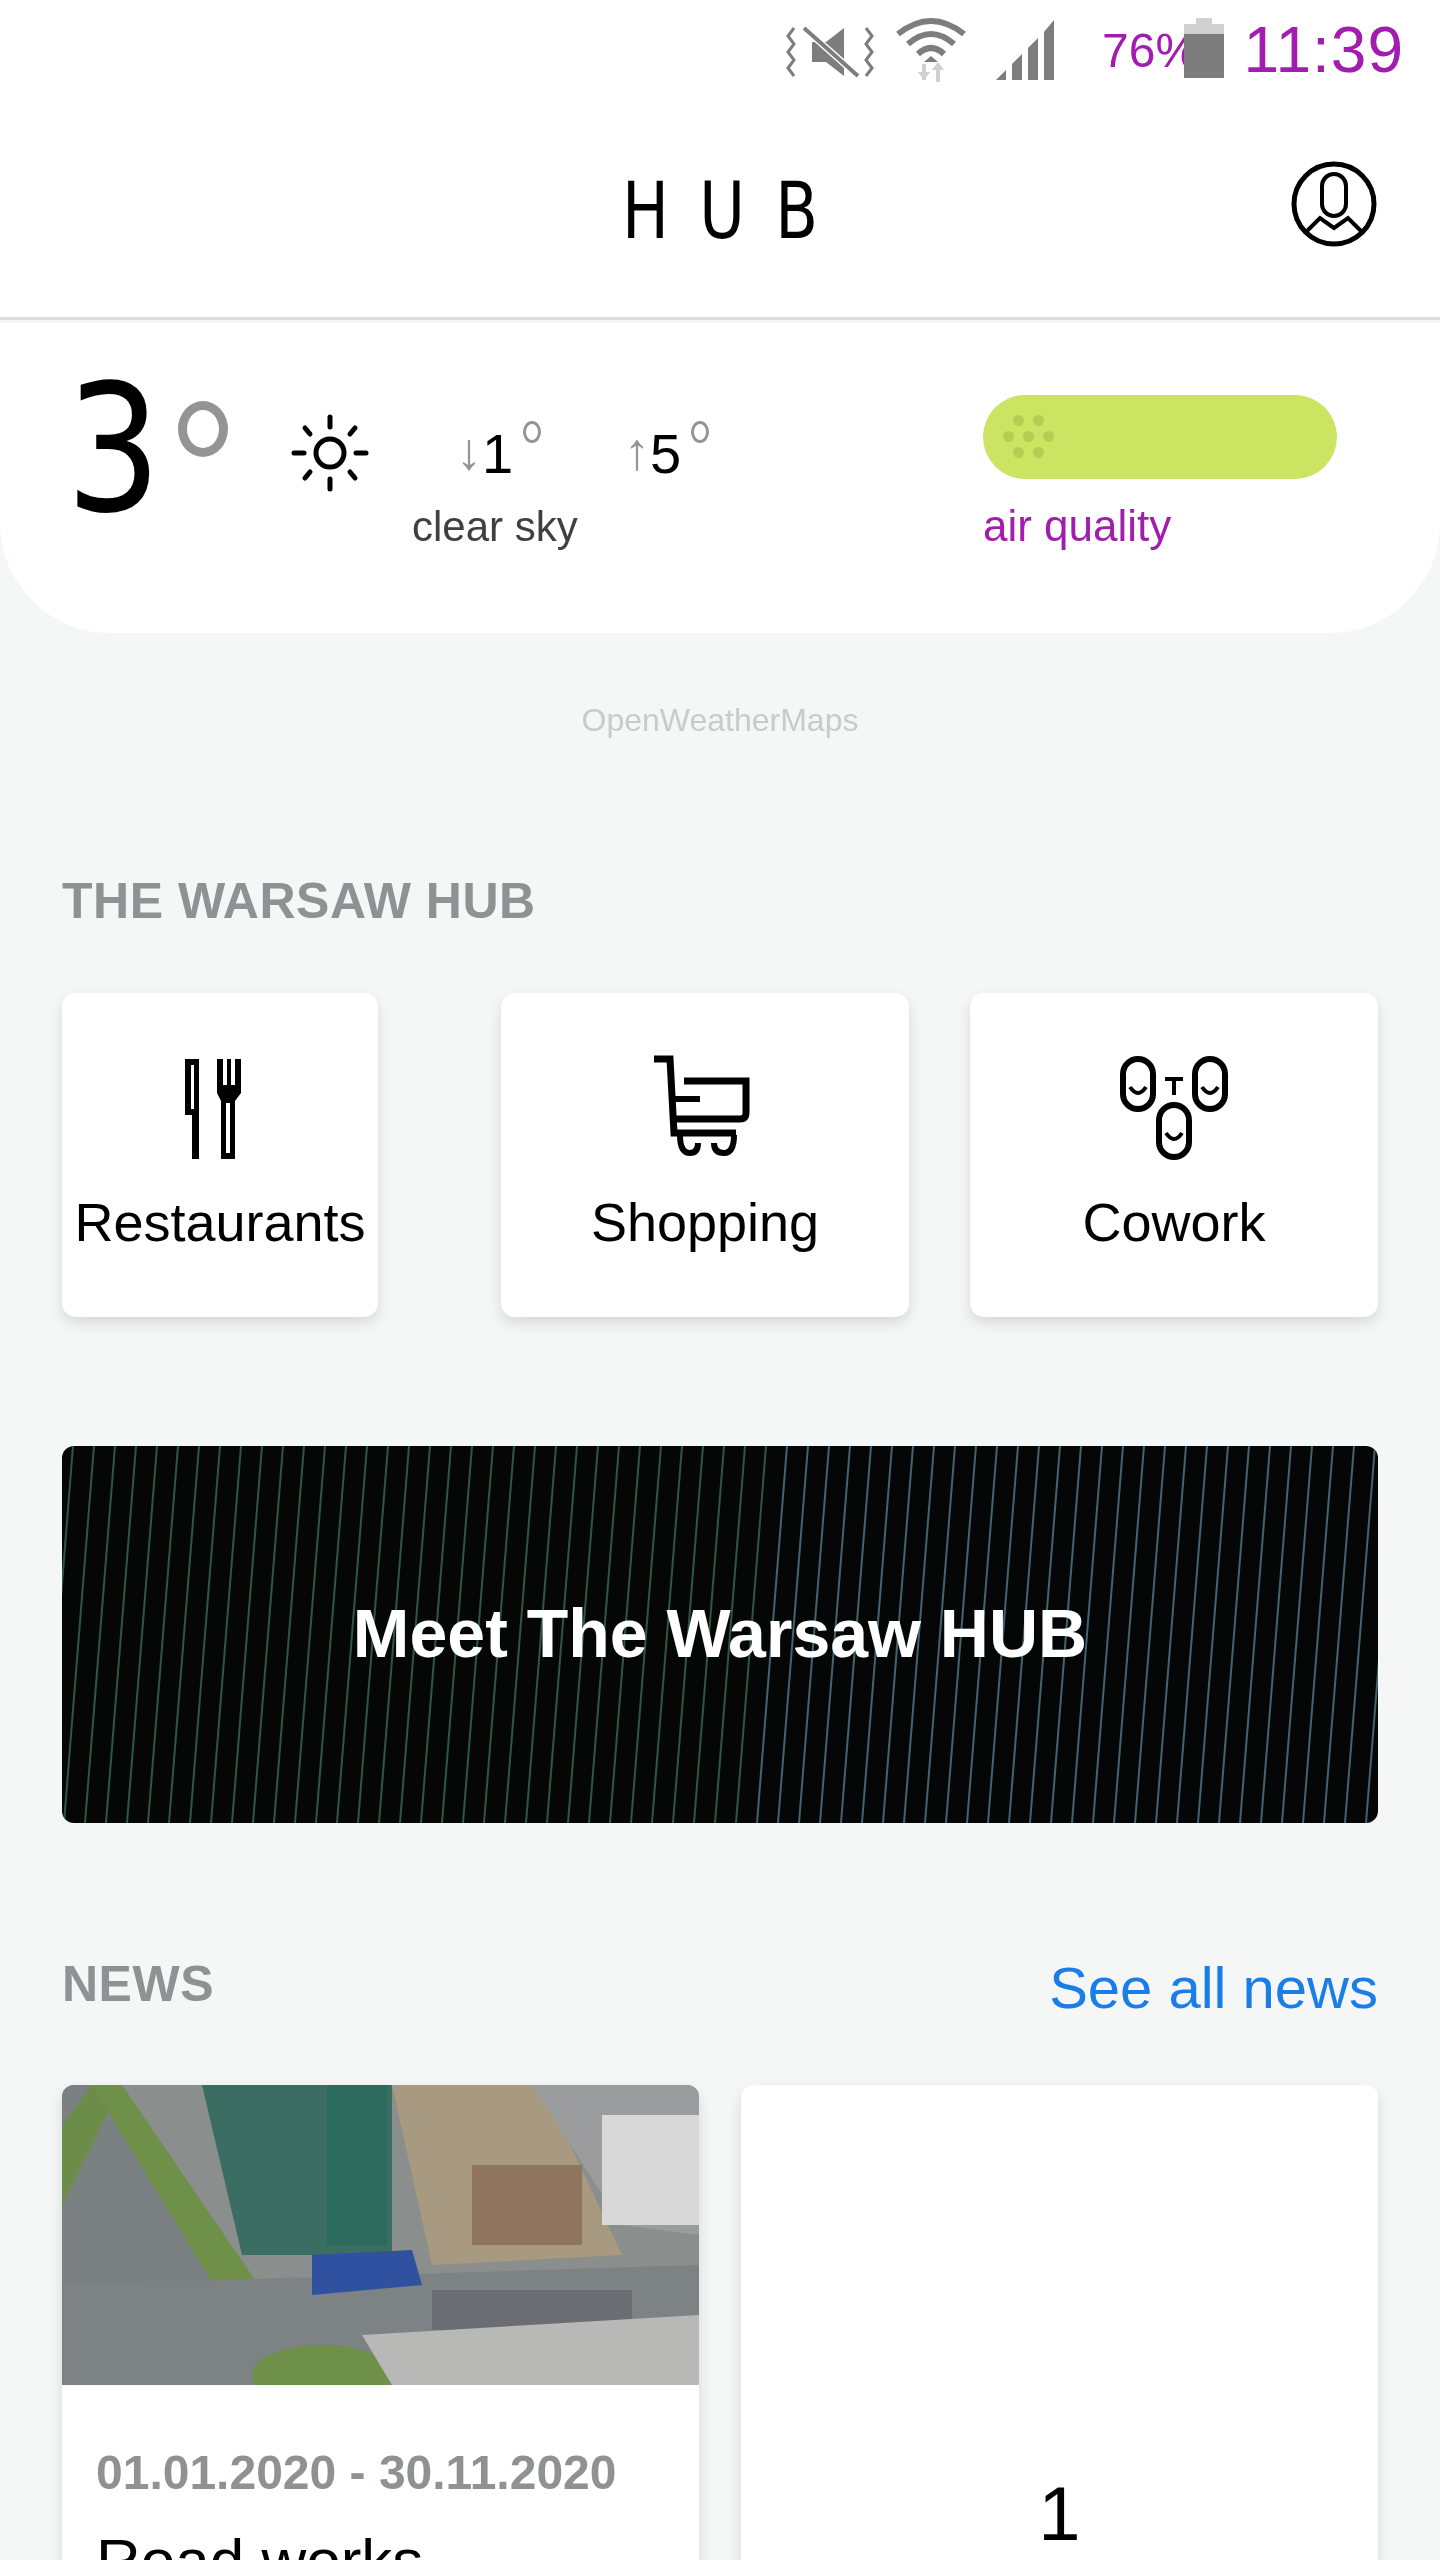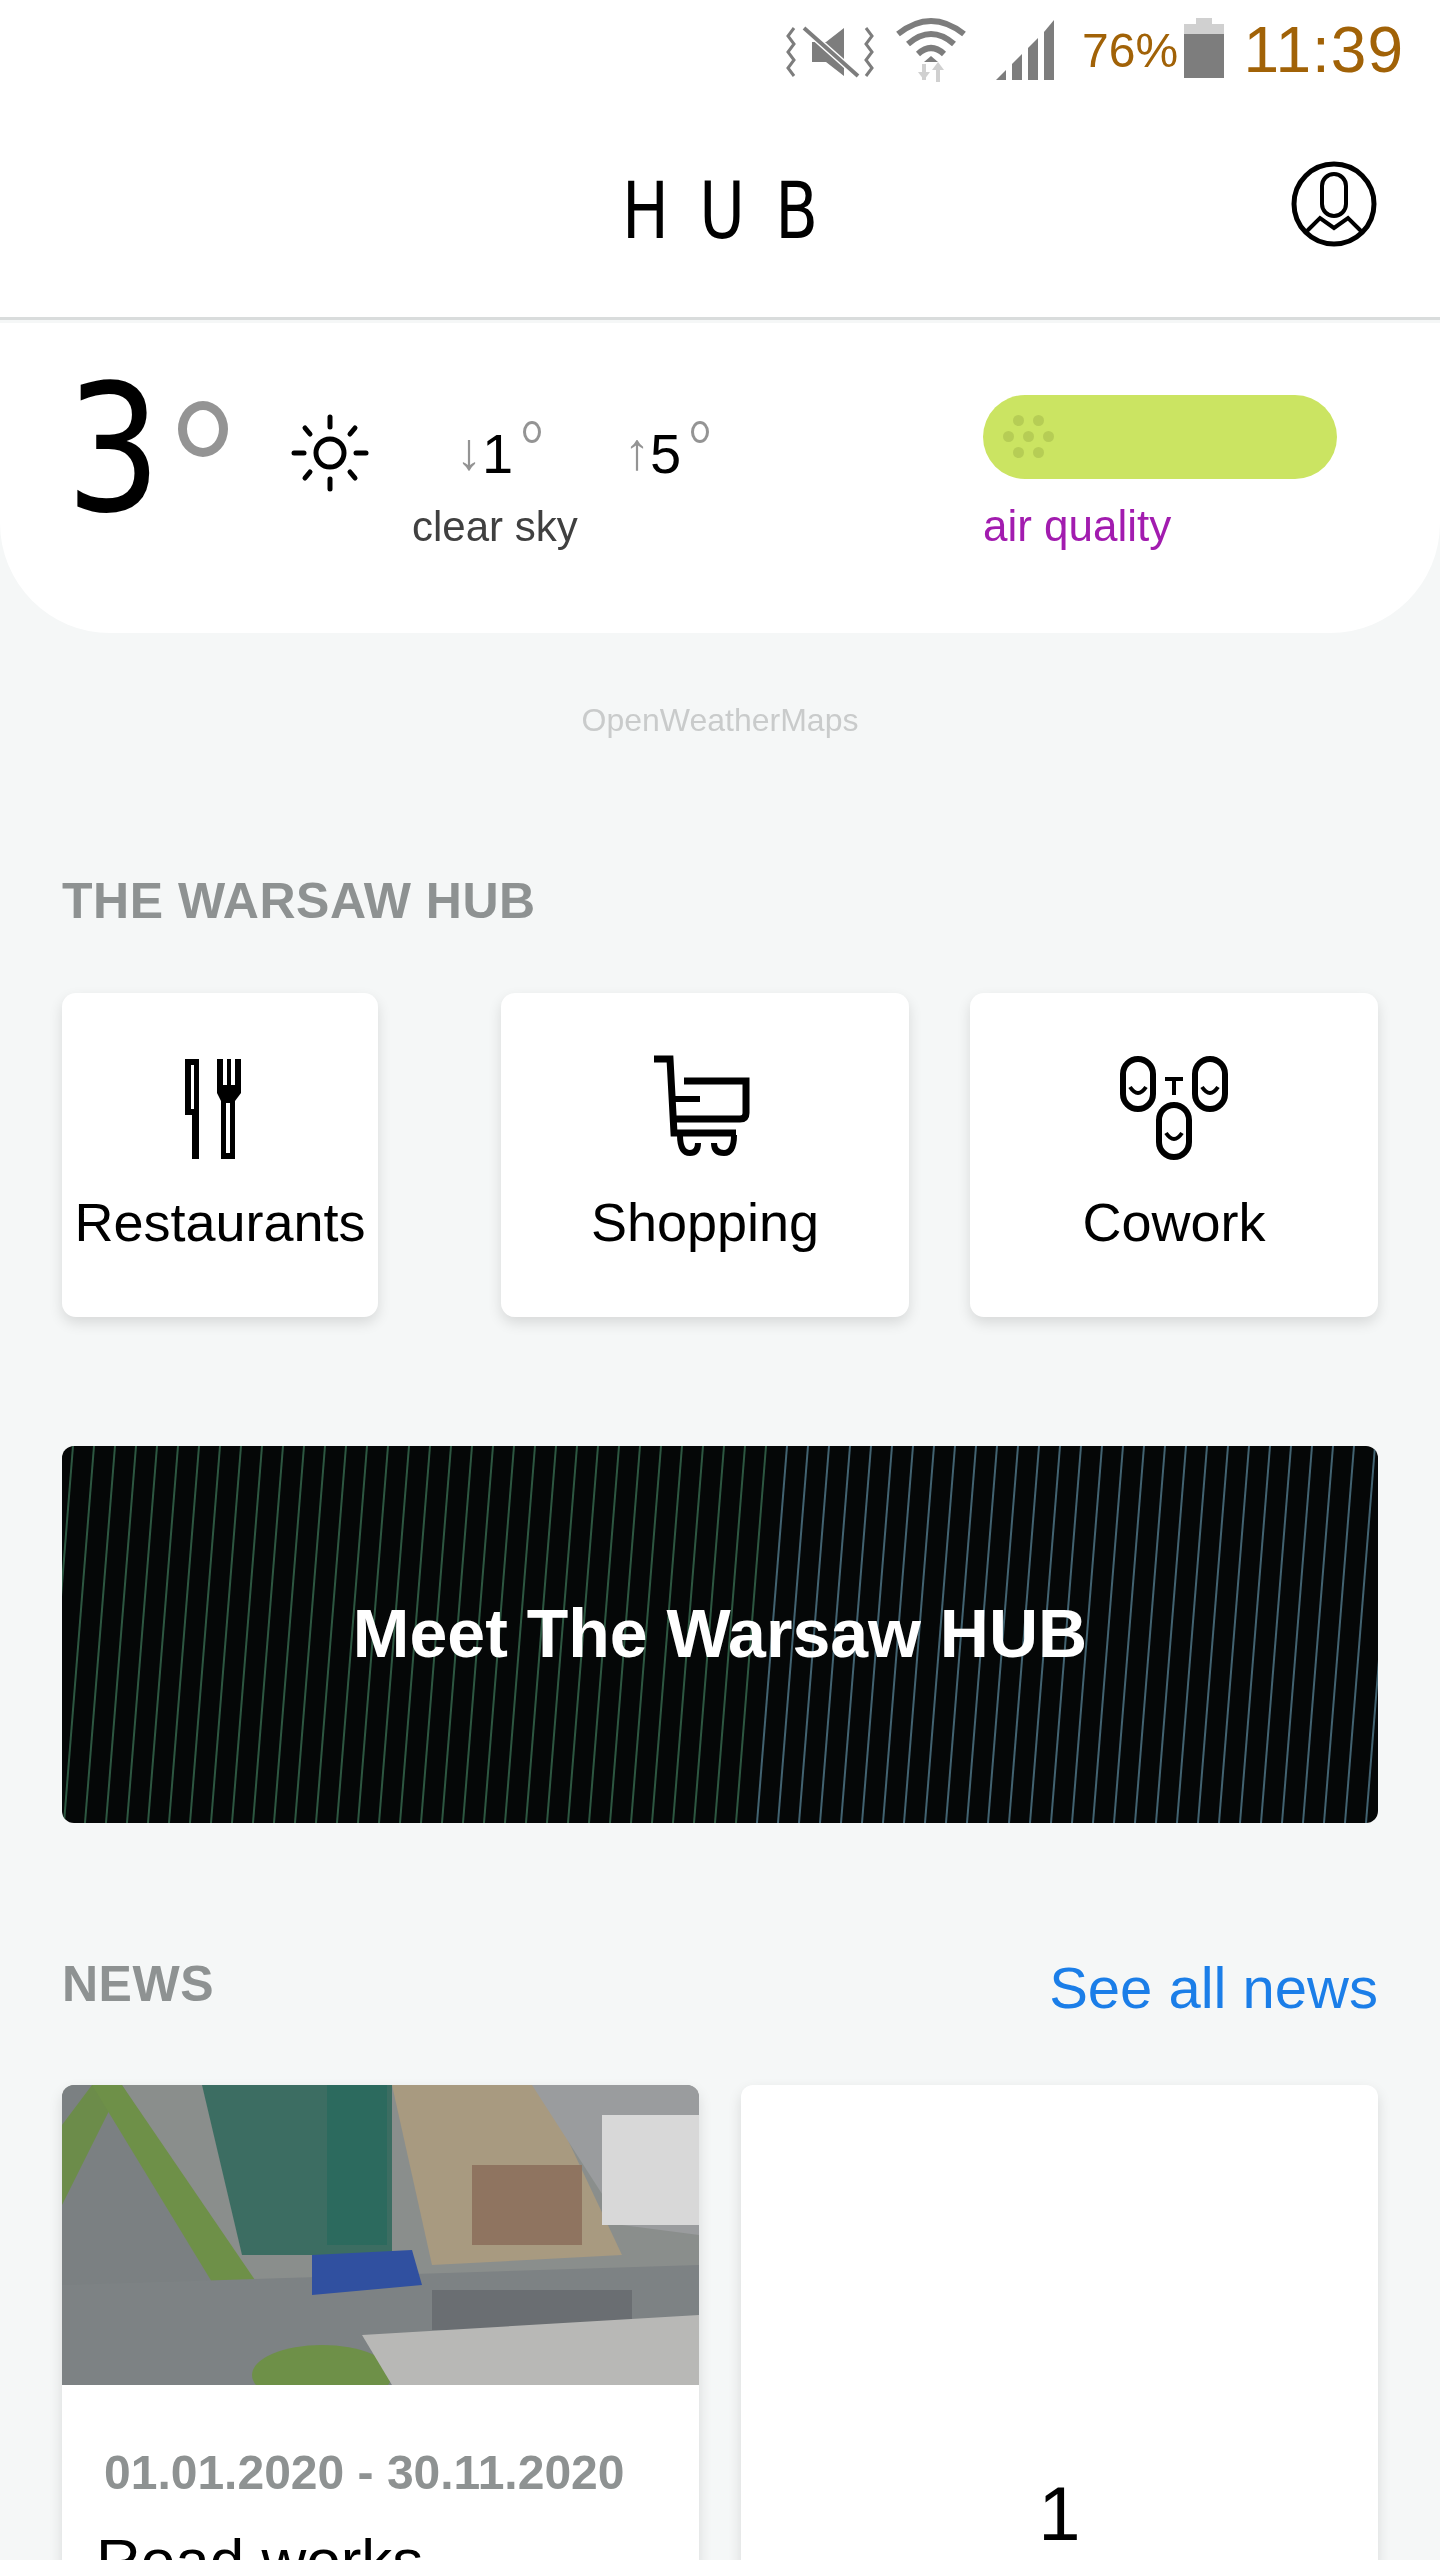--- a/index.html
+++ b/index.html
@@ -1,20 +1,20 @@
 <!DOCTYPE html>
 <html><head>
 <meta charset="utf-8">
 <style>
   * { box-sizing: border-box; margin: 0; padding: 0; }
   html, body { width: 1440px; height: 2560px; overflow: hidden; }
   body { background: #f5f7f7; font-family: "Liberation Sans", sans-serif; color: #000; position: relative; }
 
   .statusbar { position: absolute; left: 0; top: 0; width: 1440px; height: 100px; background: #fff; }
-  .sb-item { position: absolute; top: 14px; height: 72px; display: flex; align-items: center; color: #a16207; }
+  .sb-item { position: absolute; top: 14px; height: 72px; display: flex; align-items: center; color: #a21caf; margin-left: 20px; }
   .sb-time { right: 36px; font-size: 64px; font-family: "Liberation Sans", sans-serif; letter-spacing: 1px; }
   .sb-batt-pct { left: 1082px; font-size: 48px; }
   .battery { position: absolute; left: 1184px; top: 18px; width: 40px; height: 60px; }
   .battery .cap { position: absolute; left: 12px; top: 0; width: 16px; height: 6px; background: #d0d0d0; }
   .battery .body { position: absolute; left: 0; top: 6px; width: 40px; height: 54px; background: #d0d0d0; }
   .battery .fill { position: absolute; left: 0; bottom: 0; width: 40px; height: 44px; background: #7d7d7d; }
 
   .header { position: absolute; left: 0; top: 100px; width: 1440px; height: 220px; background: #fff; border-bottom: 3px solid #d9dcdc; }
   .logo { position: absolute; left: 0; right: 0; top: 66px; text-align: center; font-size: 78px; font-weight: 400; letter-spacing: 38px; padding-left: 38px; font-family: "DejaVu Sans", sans-serif; transform: scaleX(0.8); }
   .profile-btn { position: absolute; left: 1290px; top: 60px; width: 88px; height: 88px; }
@@ -52,21 +52,21 @@
   .banner svg { position: absolute; left: 0; top: 0; }
   .banner-text { position: absolute; left: 0; right: 0; top: 148px; text-align: center; font-size: 68px; font-weight: bold; color: #fff; }
 
   .news-title { top: 1955px; }
   .see-all { position: absolute; right: 62px; top: 1954px; font-size: 58px; color: #1b7ee8; }
 
   .news-card { position: absolute; top: 2085px; height: 520px; background: #fff; border-radius: 12px; box-shadow: 0 6px 14px rgba(0,0,0,0.12); overflow: hidden; }
   .news-card-1 { left: 62px; width: 637px; }
   .news-card-2 { left: 741px; width: 637px; }
   .news-img { position: absolute; left: 0; top: 0; width: 637px; height: 300px; }
-  .news-date { position: absolute; left: 34px; top: 360px; font-size: 48px; font-weight: bold; color: #8e9292; margin-left: 8px; }
+  .news-date { position: absolute; left: 34px; top: 360px; font-size: 48px; font-weight: bold; color: #8e9292; }
   .news-headline { position: absolute; left: 34px; top: 440px; font-size: 62px; color: #000; }
   .news-count { position: absolute; left: 0; right: 0; top: 385px; text-align: center; font-size: 76px; color: #000; }
 </style>
 </head>
 <body>
 
 <div class="statusbar">
   <svg style="position:absolute;left:782px;top:22px" width="96" height="58" viewBox="0 0 96 58">
     <polyline points="12,6 6,14 12,22 6,30 12,38 6,46 12,54" fill="none" stroke="#7d7d7d" stroke-width="3"></polyline>
     <polyline points="84,6 90,14 84,22 90,30 84,38 90,46 84,54" fill="none" stroke="#7d7d7d" stroke-width="3"></polyline>

